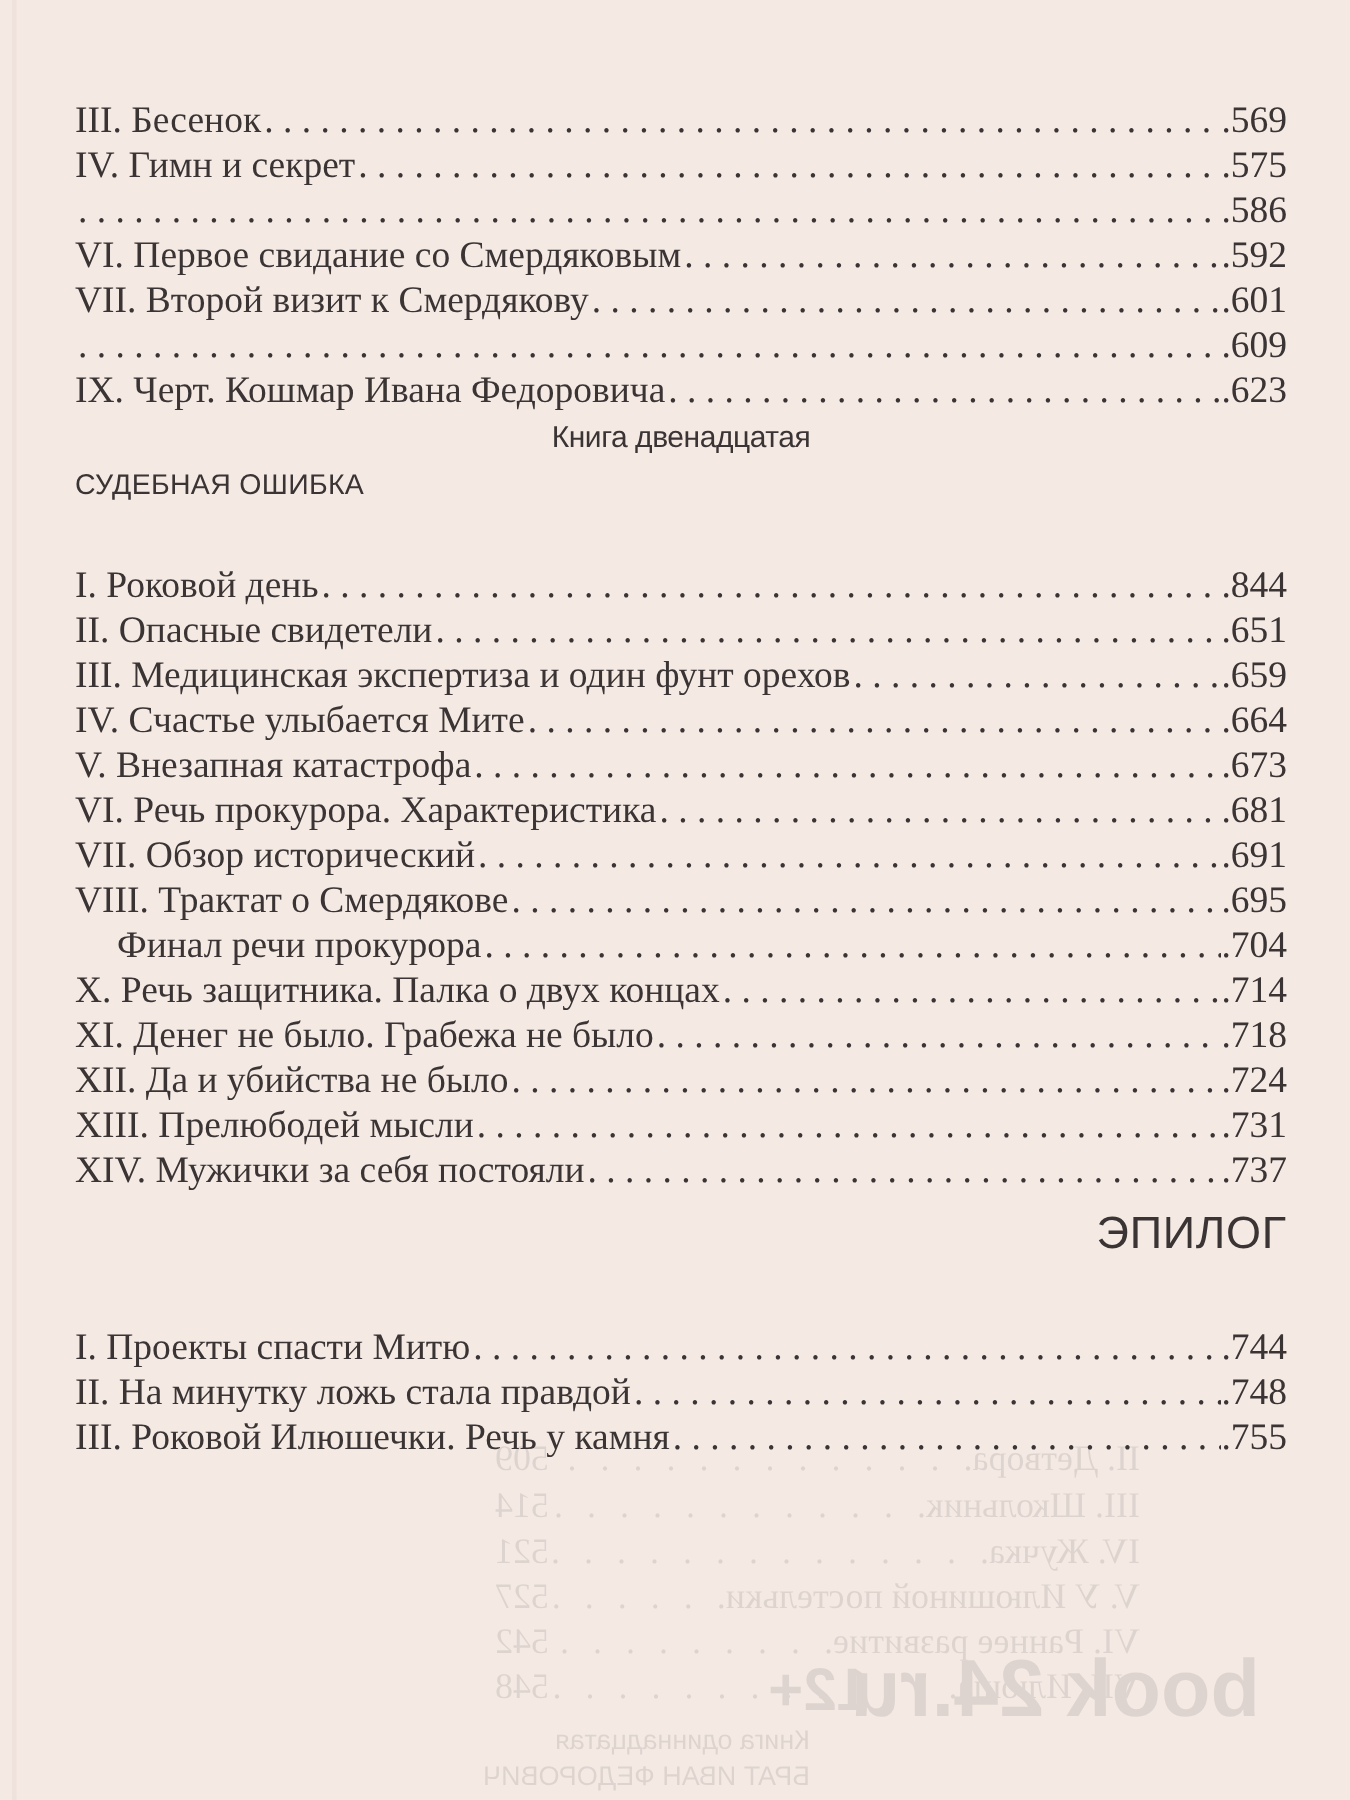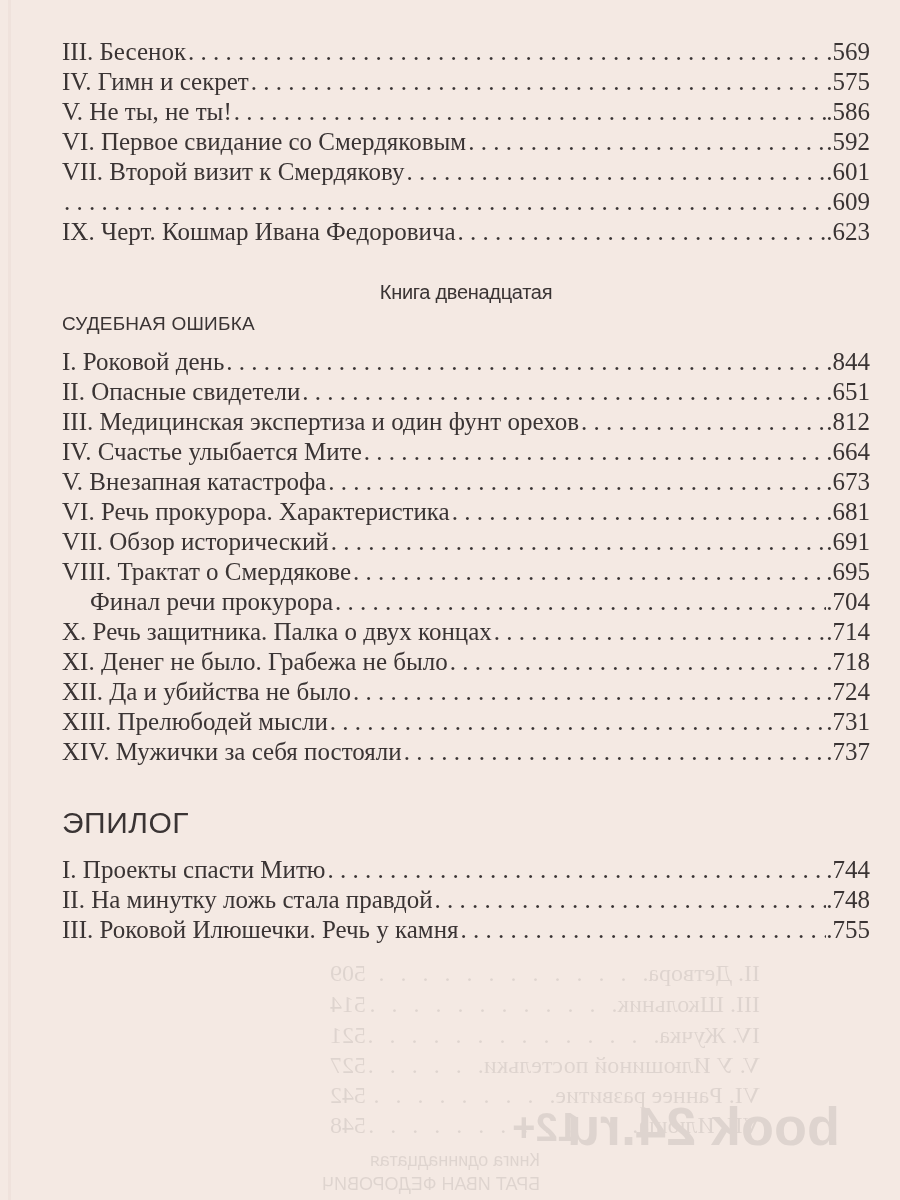--- a/index.html
+++ b/index.html
@@ -64,21 +64,21 @@
   .bleed .b-age {
     position: absolute;
     left: 320px;
     top: 1105px;
     font-family: "Liberation Sans", "DejaVu Sans", sans-serif;
     font-size: 40px;
     font-weight: bold;
   }
   .content {
     position: absolute;
-    left: 62px;
+    left: 50px;
     top: 37px;
     width: 808px;
   }
   .row {
     display: flex;
     align-items: baseline;
     font-size: 25px;
     line-height: 30px;
     height: 30px;
     white-space: nowrap;
@@ -91,20 +91,21 @@
     overflow: hidden;
     letter-spacing: 4px;
     padding: 0 2px;
   }
   .row .dots::before {
     content: ". . . . . . . . . . . . . . . . . . . . . . . . . . . . . . . . . . . . . . . . . . . . . . . . . . . . . . . . . . . . . . . . . . . . . . . . . . . . . . . . . .";
     letter-spacing: 0;
   }
   .row .page {
     flex: 0 0 auto;
+    margin-top: 29px;
   }
   .row .page::before {
     content: ".";
   }
   .row.cont {
     padding-left: 28px;
   }
   .row.plain {
     display: block;
   }
@@ -121,21 +122,21 @@
     font-family: "Liberation Sans", "DejaVu Sans", sans-serif;
     font-size: 19px;
     text-align: left;
     line-height: 32px;
     height: 32px;
     letter-spacing: 0.2px;
   }
   .epilogue-title {
     font-family: "Liberation Sans", "DejaVu Sans", sans-serif;
     font-size: 30px;
-    text-align: left;
+    text-align: right;
     line-height: 40px;
     height: 40px;
     letter-spacing: 0.5px;
   }
 </style>
 </head>
 <body>
 
 <div class="page-edge"></div>
 
@@ -183,21 +184,20 @@
         <span class="title"><span>III.</span> <span>Бесенок</span></span>
         <span class="dots"></span>
         <span class="page">569</span>
       </div>
     <div class="row">
         <span class="title"><span>IV.</span> <span>Гимн и секрет</span></span>
         <span class="dots"></span>
         <span class="page">575</span>
       </div>
     <div class="row">
-        <span class="title"><span>V.</span> <span>Не ты, не ты!</span></span>
         <span class="dots"></span>
         <span class="page">586</span>
       </div>
     <div class="row">
         <span class="title"><span>VI.</span> <span>Первое свидание со Смердяковым</span></span>
         <span class="dots"></span>
         <span class="page">592</span>
       </div>
     <div class="row">
         <span class="title"><span>VII.</span> <span>Второй визит к Смердякову</span></span>
@@ -228,21 +228,21 @@
         <span class="page">844</span>
       </div>
     <div class="row">
         <span class="title"><span>II.</span> <span>Опасные свидетели</span></span>
         <span class="dots"></span>
         <span class="page">651</span>
       </div>
     <div class="row">
         <span class="title"><span>III.</span> <span>Медицинская экспертиза и один фунт орехов</span></span>
         <span class="dots"></span>
-        <span class="page">812</span>
+        <span class="page">659</span>
       </div>
     <div class="row">
         <span class="title"><span>IV.</span> <span>Счастье улыбается Мите</span></span>
         <span class="dots"></span>
         <span class="page">664</span>
       </div>
     <div class="row">
         <span class="title"><span>V.</span> <span>Внезапная катастрофа</span></span>
         <span class="dots"></span>
         <span class="page">673</span>

